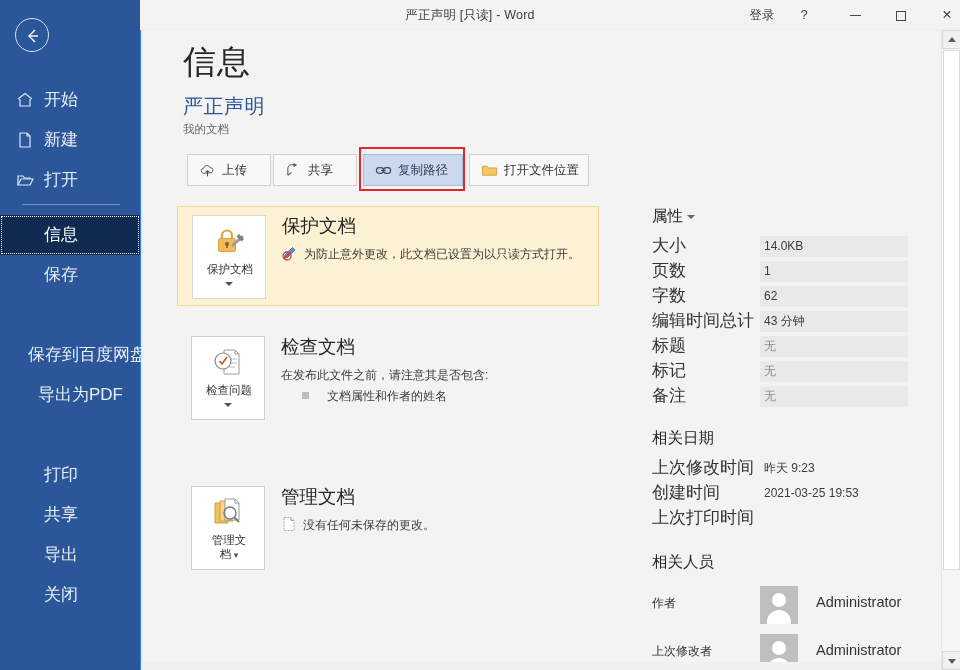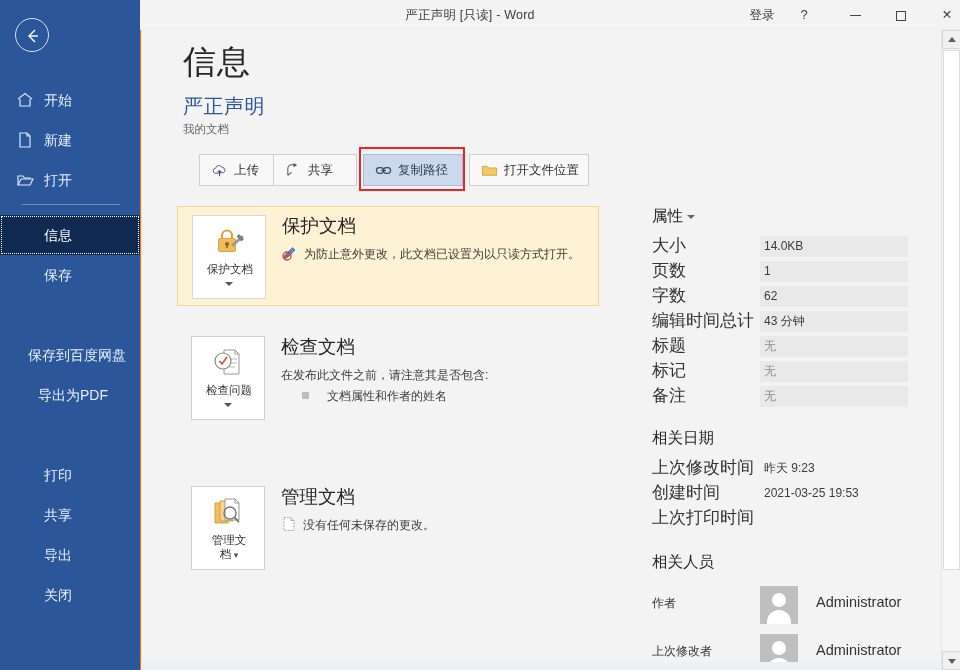--- a/index.html
+++ b/index.html
@@ -2,21 +2,21 @@
 <html><head>
 <meta charset="utf-8">
 <style>
   * { box-sizing: border-box; margin: 0; padding: 0; }
   html, body {
     width: 960px; height: 670px;
     font-family: "Liberation Sans", "DejaVu Sans", sans-serif;
     background: #ffffff;
     overflow: hidden;
   }
-  #app { position: relative; width: 960px; height: 670px; background: #f97316; }
+  #app { position: relative; width: 960px; height: 670px; background: #3b82f6; }
 
   
   #titlebar {
     position: absolute; left: 140px; top: 0; width: 820px; height: 30px;
     background: #f3f3f3;
     border-bottom: 1px solid #eeeeee;
   }
   #titlebar-text {
     position: absolute; left: 0; top: 0; width: 660px; height: 30px;
     line-height: 30px; text-align: center;
@@ -42,21 +42,21 @@
   }
   #back-button {
     position: absolute; left: 15px; top: 18px; width: 34px; height: 34px;
     border: 1.5px solid #d7e2f0; border-radius: 50%;
     color: #ffffff;
   }
   #back-button svg { position:absolute; left: 7px; top: 7px; }
 
   .nav-item {
     position: absolute; left: 0; width: 140px; height: 40px;
-    color: #e8eef7; font-size: 14px; line-height: 40px;
+    color: #e8eef7; font-size: 17px; line-height: 40px;
     white-space: nowrap; cursor: default;
   }
   .nav-item .nav-icon { position: absolute; left: 16px; top: 11px; width: 18px; height: 18px; }
   .nav-item .nav-label { position: absolute; left: 44px; top: 0; }
   .nav-item.no-icon .nav-label { left: 44px; }
   .nav-item.selected {
     background: #112a52;
     outline: 1px dotted #ffffff; outline-offset: -2px;
   }
   .nav-item.selected .nav-label { color: #ffffff; }
@@ -88,21 +88,21 @@
   
   #actions-row { position: absolute; left: 41px; top: 124px; height: 32px; }
   .act-btn {
     position: absolute; top: 0; height: 32px;
     border: 1px solid #d0d0d0; background: #f8f8f8;
     font-size: 12.5px; color: #333333; white-space: nowrap;
     line-height: 30px; cursor: default;
   }
   .act-btn .act-icon { position: absolute; left: 11px; top: 7px; width: 17px; height: 17px; }
   .act-btn .act-label { position: absolute; left: 34px; top: 0; }
-  #act-upload   { left: 16px;   width: 84px; padding-left: 36px; }
+  #act-upload   { left: 4px;   width: 84px; padding-left: 36px; }
   #act-share    { left: 90px;  width: 84px; }
   #act-copypath { left: 180px; width: 100px; background: #ccd9ed; border-color: #a8bdd9; }
   #act-copypath .act-label { color: #2b3b55; }
   #act-openloc  { left: 286px; width: 120px; }
 
   #annotation-box {
     position: absolute; left: 217px; top: 117px; width: 106px; height: 44px;
     border: 2px solid #e8262a; background: transparent;
     pointer-events: none;
   }

